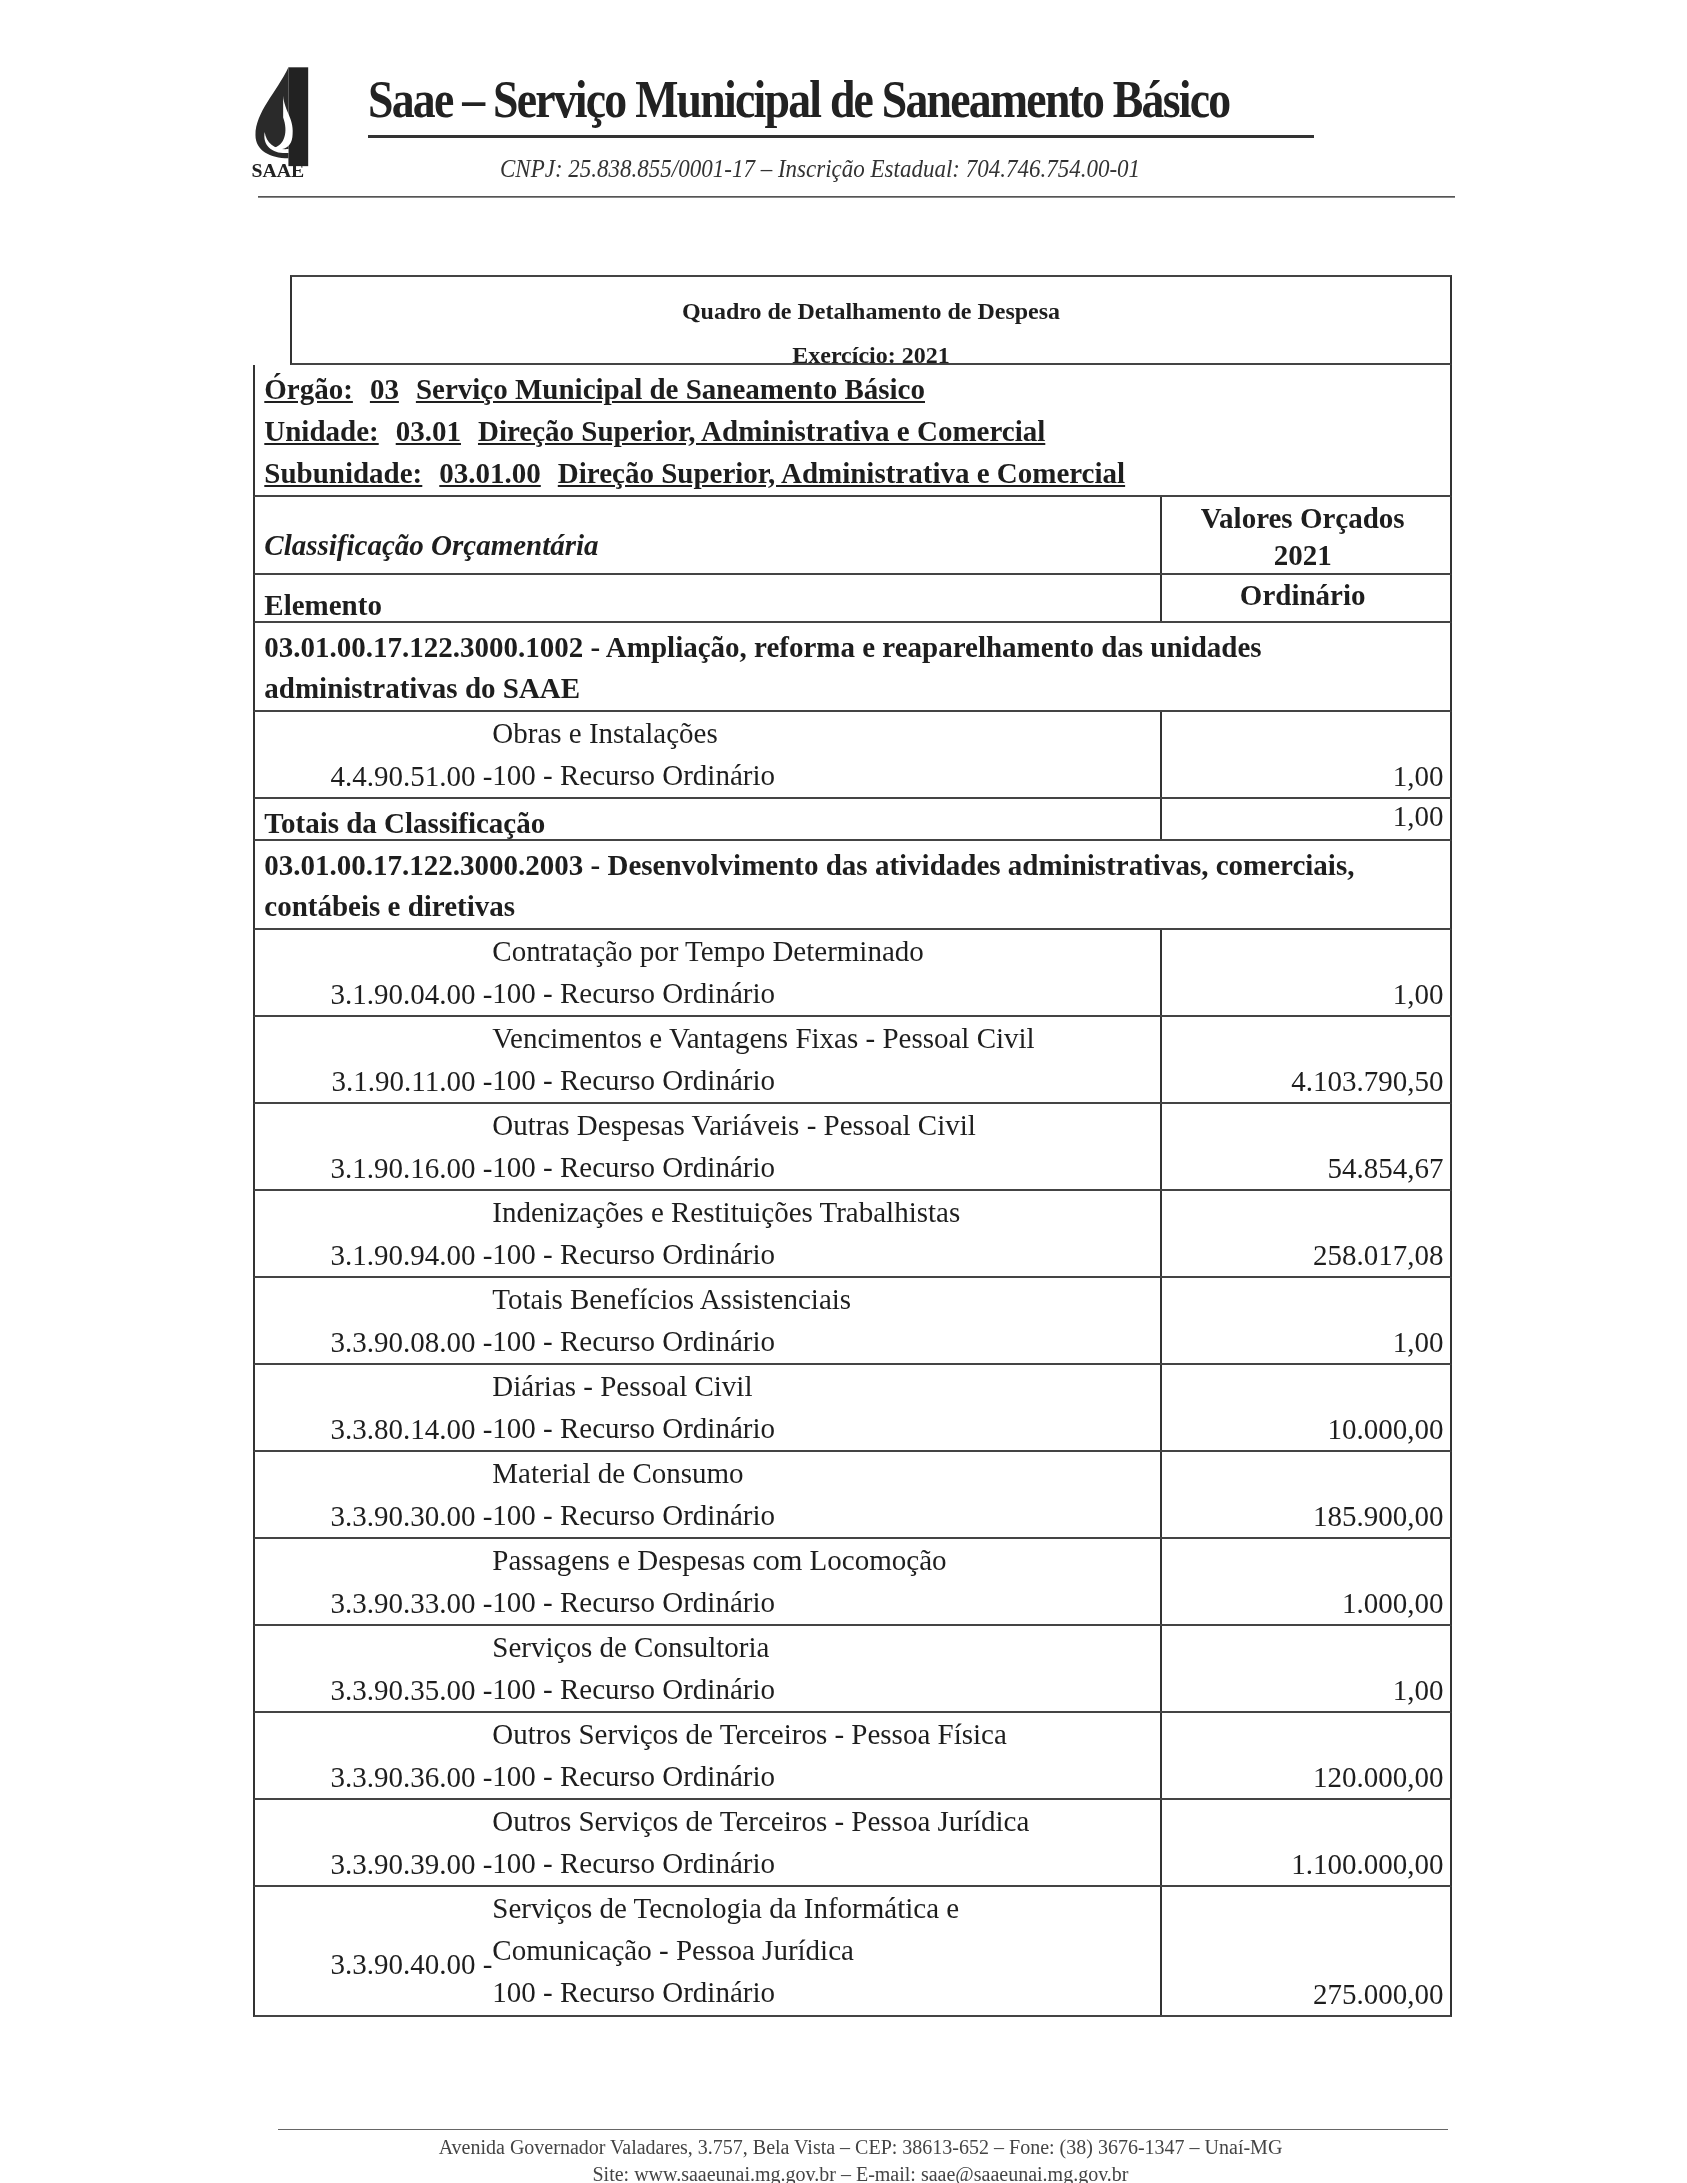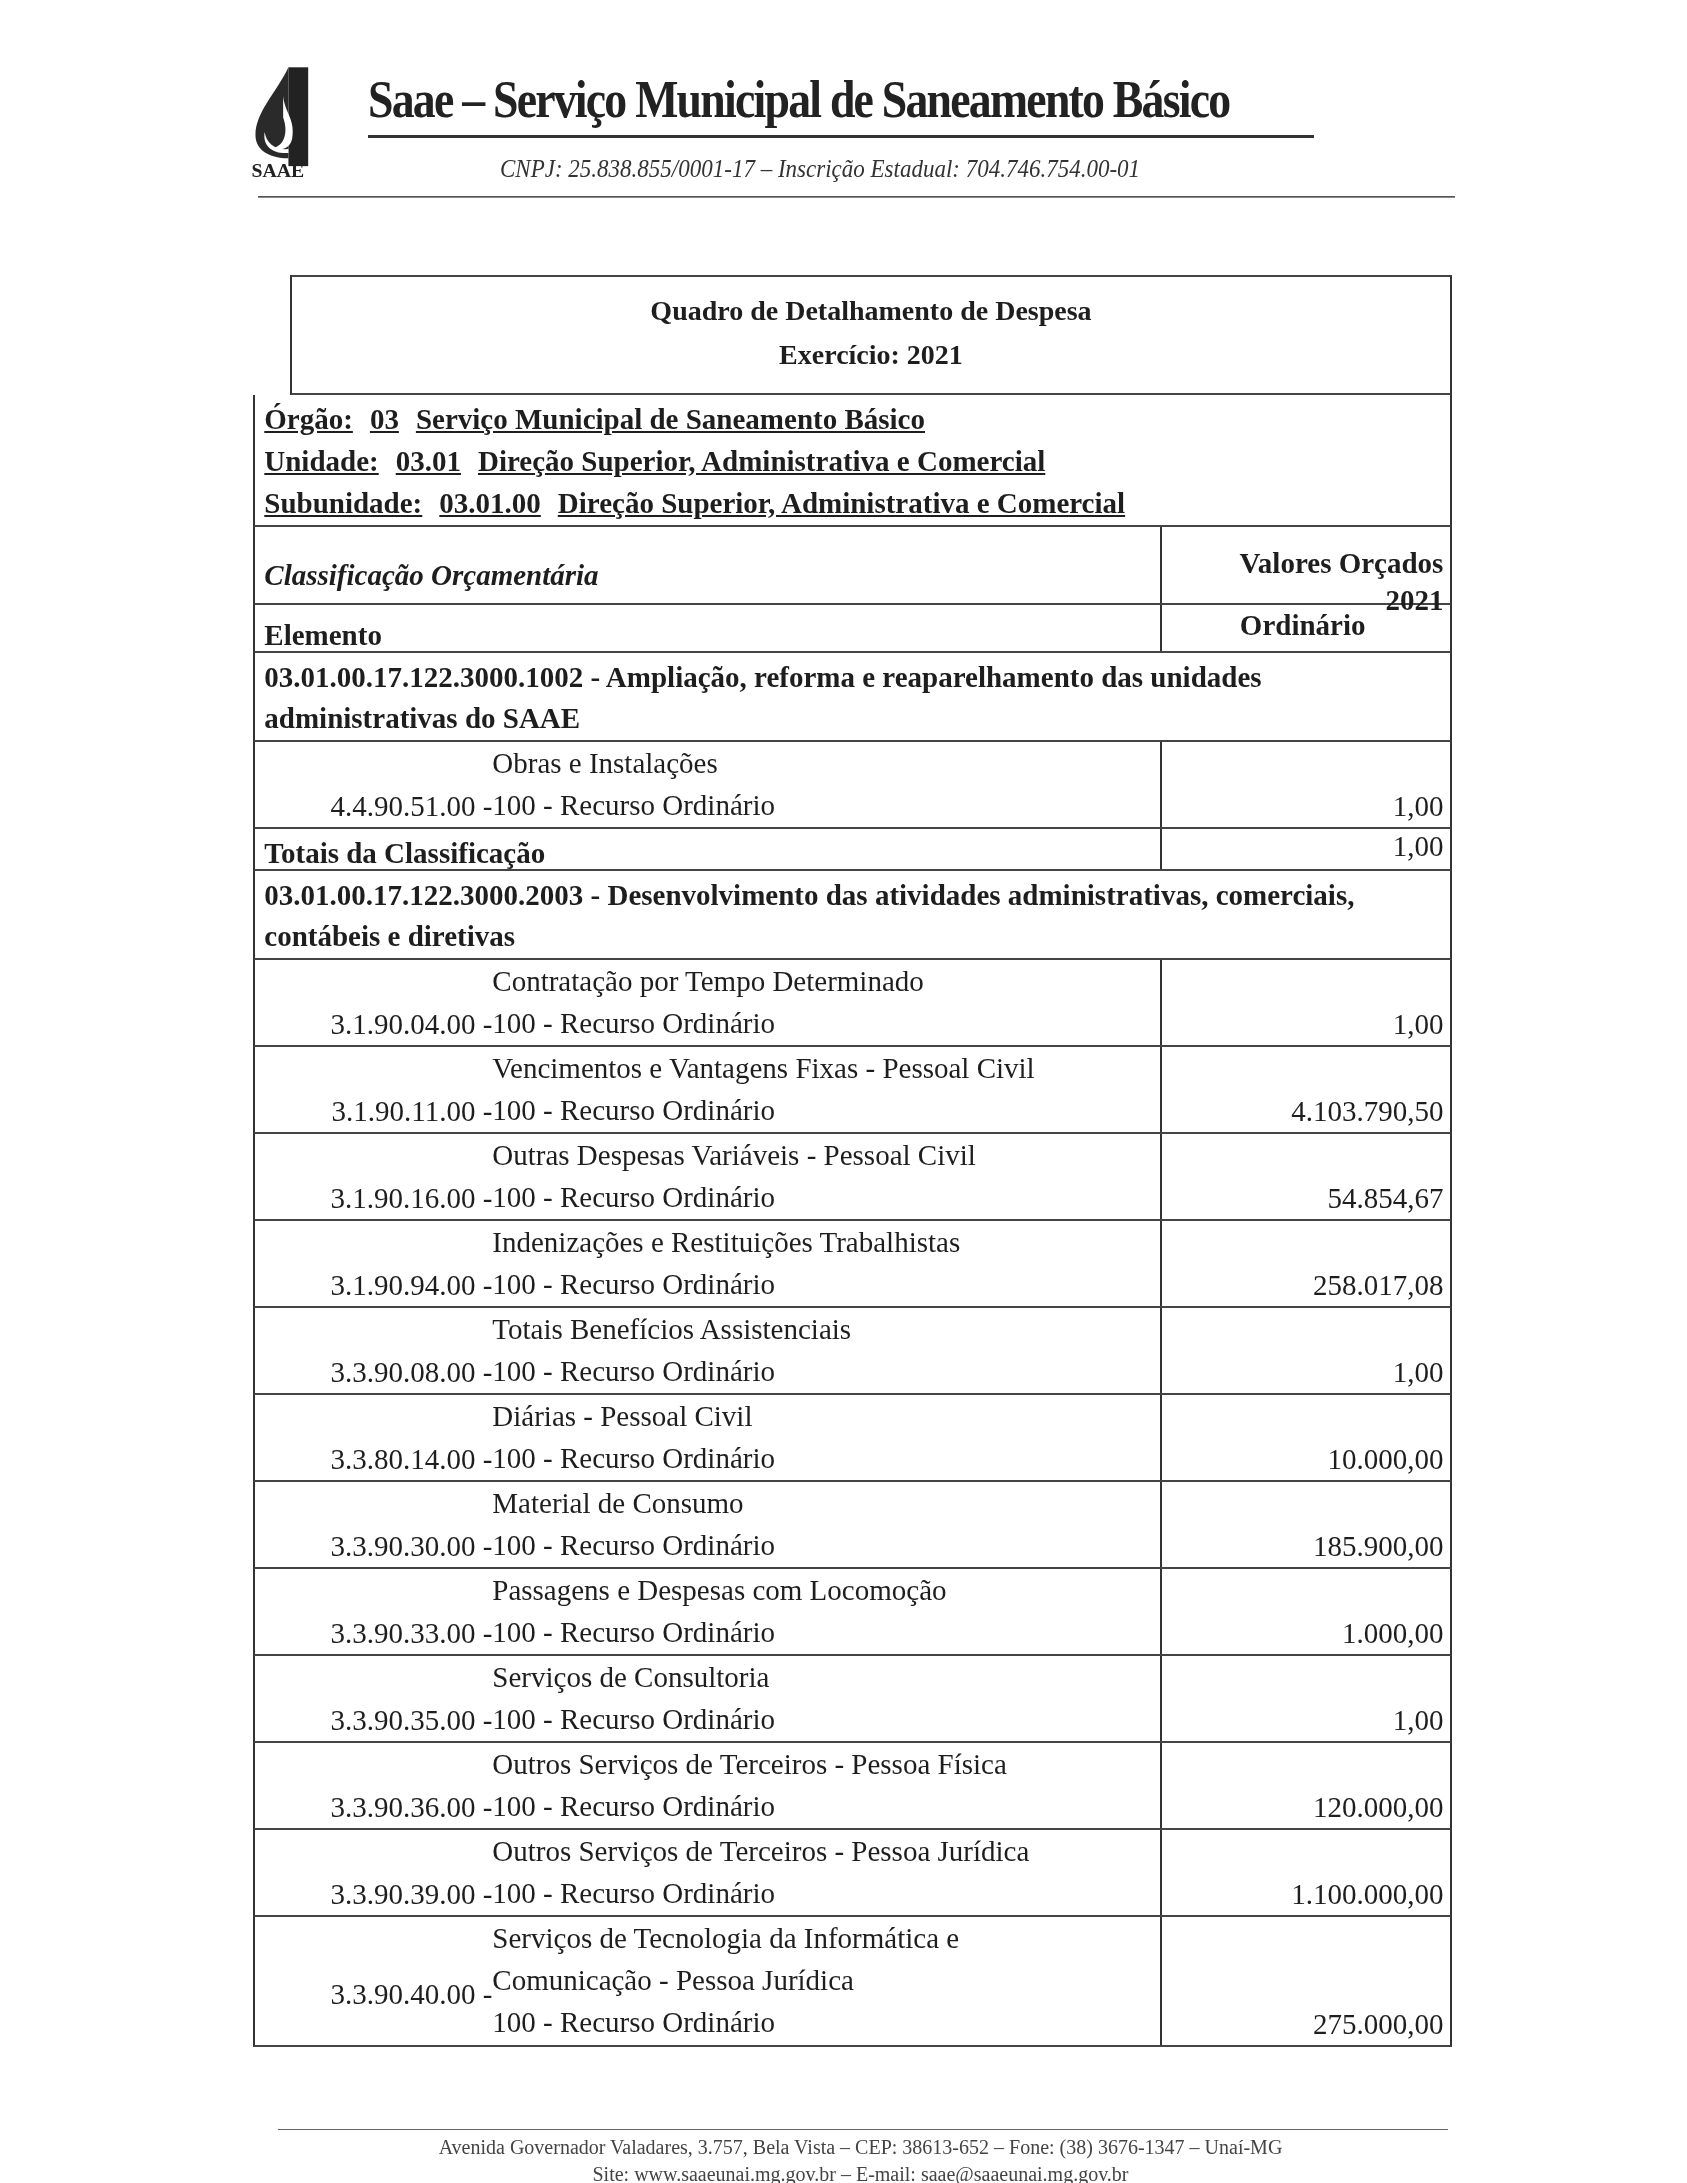--- a/index.html
+++ b/index.html
@@ -20,30 +20,30 @@
   .brand-sub {
     position: absolute; left: 250px; top: 89px; font-style: italic;
     font-size: 25px; color: #333; white-space: nowrap; transform: scaleX(0.92); transform-origin: left center;
   }
   .header-rule { position: absolute; left: 8px; top: 130px; width: 1197px; height: 1.3px; background: #555; border-bottom: 1.3px solid #888; }
 
   
   .doc-table { position: absolute; left: 253px; top: 275px; width: 1199px; }
   .row { position: relative; border-left: 2px solid #333; border-right: 2px solid #333; border-bottom: 2px solid #444; box-sizing: border-box; }
   .row.top { border-top: 2px solid #444; }
-  .title-row { height: 120px; text-align: center; font-weight: bold; font-size: 28px; line-height: 44px; padding-top: 12px; box-sizing: border-box; margin-left: 37px; }
+  .title-row { height: 90px; text-align: center; font-weight: bold; font-size: 24px; line-height: 44px; padding-top: 12px; box-sizing: border-box; margin-left: 37px; }
   .org-row { height: 132px; font-weight: bold; font-size: 29px; padding-left: 9.3px; padding-top: 2.6px; box-sizing: border-box; }
   .org-line { height: 42px; line-height: 42px; white-space: nowrap; }
   .org-line span { margin-right: 17px; text-decoration: underline; }
   .split { display: flex; }
   .split .left { flex: 1; border-right: 2px solid #333; padding-left: 9.3px; box-sizing: border-box; }
   .split .right { width: 288px; padding-right: 6.6px; box-sizing: border-box; }
   .hdr-class { height: 78px; font-weight: bold; font-size: 29px; }
   .hdr-class .left { line-height: 78px; padding-top: 9.3px; font-style: italic; }
-  .hdr-class .right { text-align: right; line-height: 37px; padding-top: 18px; }
+  .hdr-class .right { text-align: center; line-height: 37px; padding-top: 3px; }
   .hdr-elem { height: 48px; font-weight: bold; font-size: 29px; }
   .hdr-elem .left { line-height: 29px; padding-top: 16px; }
   .hdr-elem .right { text-align: center; line-height: 40px; }
   .program-row { height: 89px; font-weight: bold; font-size: 29px; line-height: 41px; padding: 4px 9.3px 0 9.3px; box-sizing: border-box; }
   .item-row { font-size: 29px; }
   .item-row .left { display: flex; position: relative; }
   .item-code { width: 228px; flex: none; padding-left: 0; white-space: nowrap; align-self: flex-end; text-align: right; }
   .item-desc { flex: 1; padding-left: 0; }
   .item-desc div { line-height: 42px; white-space: nowrap; }
   .item-row .right { text-align: right; display: flex; align-items: flex-end; justify-content: flex-end; padding-bottom: 0; }

